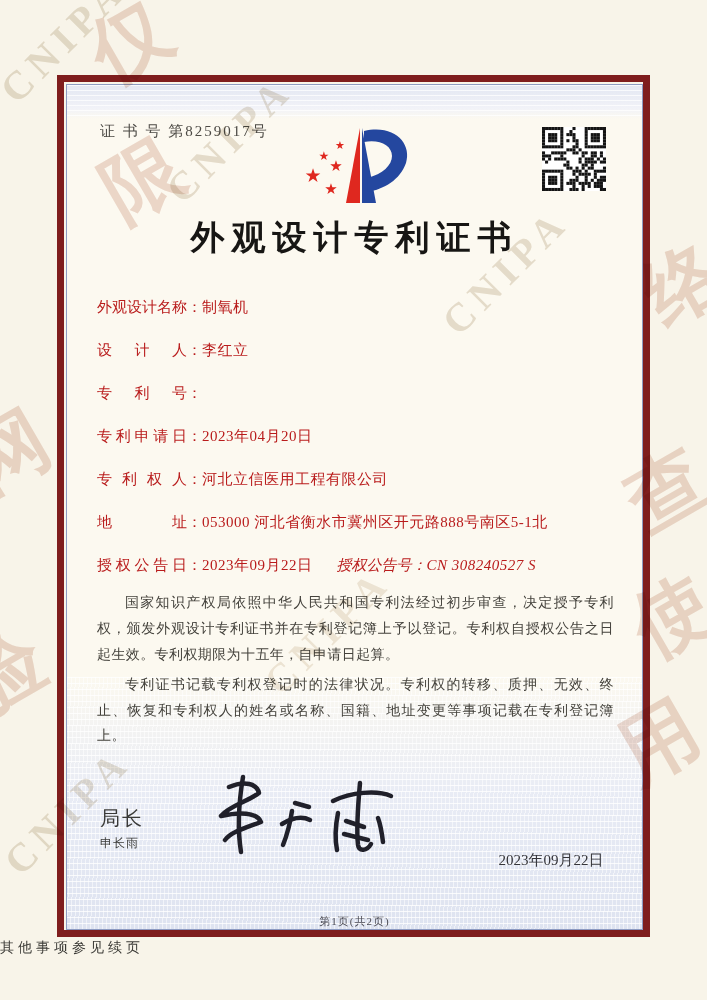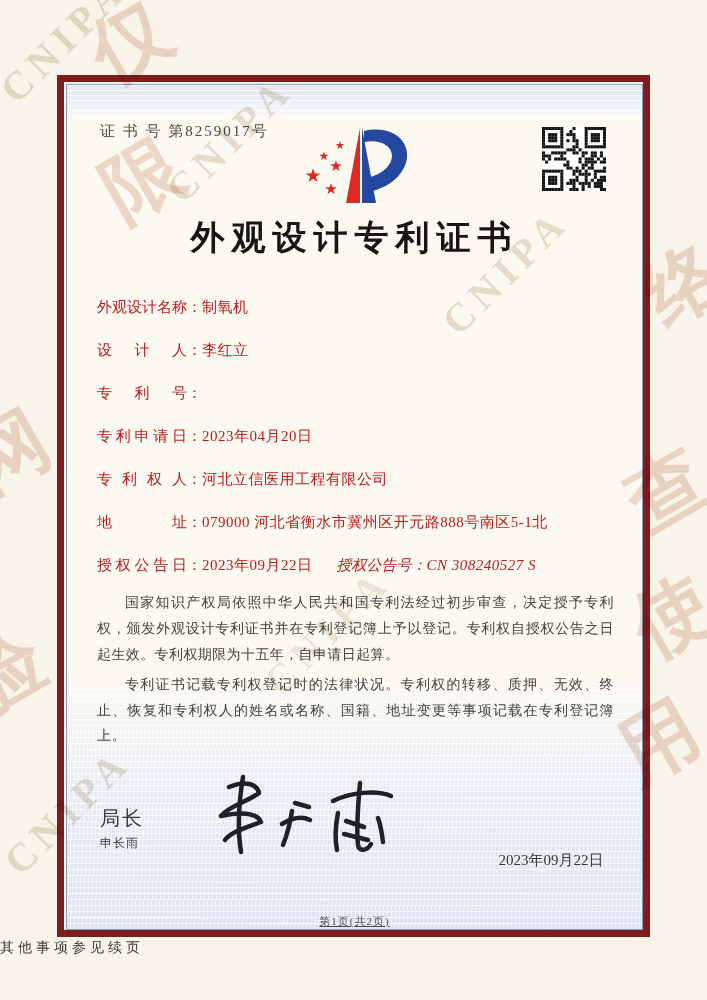--- a/index.html
+++ b/index.html
@@ -89,21 +89,21 @@
 
   
   .signer-pos{position:absolute;left:33px;top:720px;font-size:20px;
               letter-spacing:2px;color:#3a3a38;z-index:2;}
   .signer-name{position:absolute;left:33px;top:750px;font-size:12px;
               letter-spacing:1px;color:#3a3a38;z-index:2;}
   .signature{position:absolute;left:132px;top:686px;z-index:2;}
   .issue-date{position:absolute;left:384px;top:766px;width:200px;z-index:2;
               text-align:center;font-size:15px;color:#35353a;}
   .page-no{position:absolute;left:0;right:0;top:829px;z-index:2;
-           text-align:center;font-size:11px;color:#4c4c55;letter-spacing:1px;text-decoration:underline;}
+           text-align:center;font-size:11px;color:#4c4c55;letter-spacing:1px;}
 
   
   .footer-note{
     position:absolute;left:0;right:0;top:939px;z-index:2;
     font-size:14px;color:#3b3a36;letter-spacing:4px;
   }
 </style>
 </head>
 <body>
 
@@ -388,21 +388,21 @@
             <span class="val">2023年04月20日</span>
         </div>
         <div class="row">
           <span class="lbl">专利权人</span>
             <span class="colon">：</span>
             <span class="val">河北立信医用工程有限公司</span>
         </div>
         <div class="row">
           <span class="lbl">地址</span>
             <span class="colon">：</span>
-            <span class="val">079000 河北省衡水市冀州区开元路888号南区5-1北</span>
+            <span class="val">053000 河北省衡水市冀州区开元路888号南区5-1北</span>
         </div>
         <div class="row">
           <span class="lbl">授权公告日</span>
             <span class="colon">：</span>
             <span class="val">2023年09月22日</span>
           <span class="grant-no-group">
             <span>授权公告号</span>
               <span class="colon">：</span>
               <span class="val">CN 308240527 S</span>
           </span>

